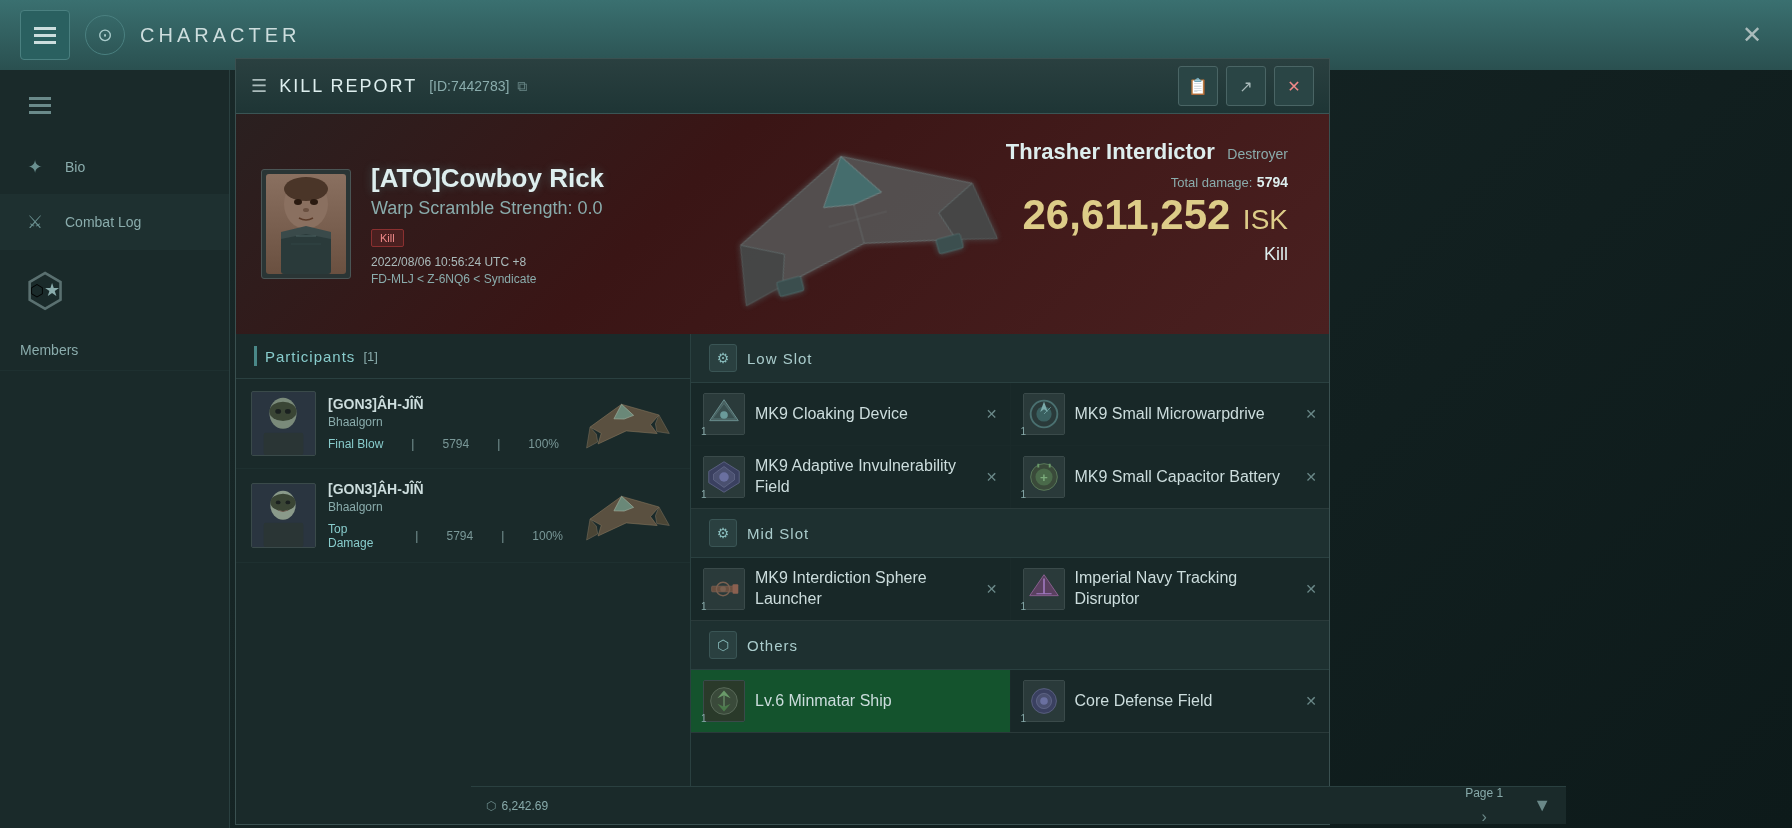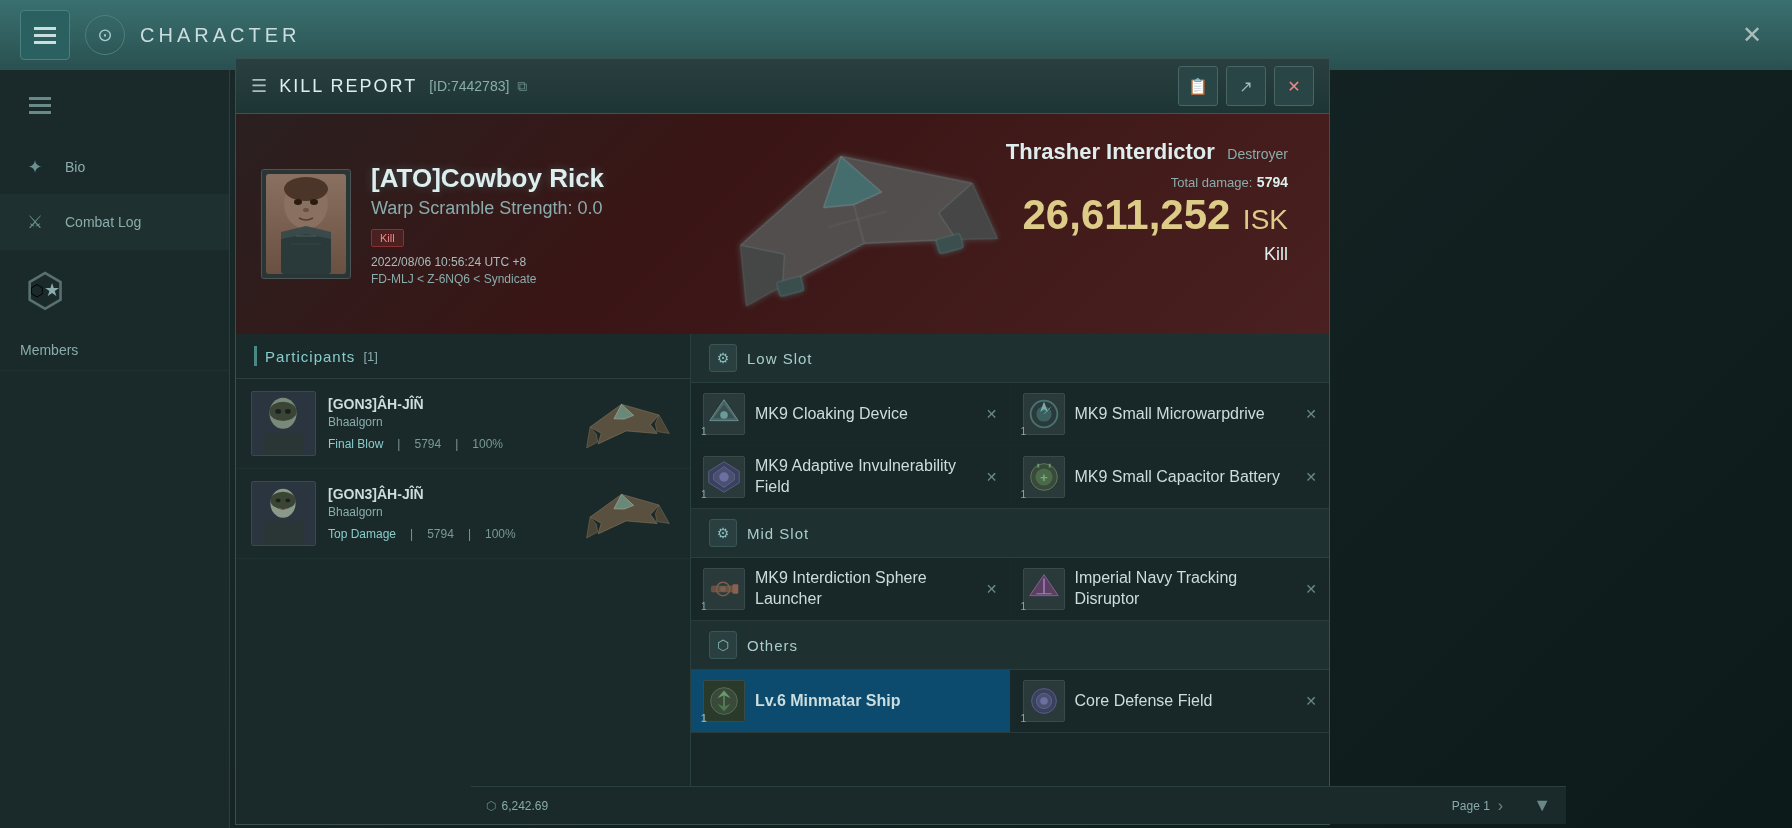--- a/index.html
+++ b/index.html
@@ -381,21 +381,21 @@
     }
 
     .participant-ship {
       color: #8aacac;
       font-size: 12px;
       margin-top: 3px;
     }
 
     .participant-stats {
       display: flex;
-      gap: 14px;
+      gap: 28px;
       align-items: center;
       margin-top: 8px;
       font-size: 12px;
       color: #7a9898;
     }
 
     .participant-badge {
       color: #88cccc;
     }
 
@@ -512,20 +512,21 @@
       color: #6a8888;
     }
 
     .pagination {
       margin-left: auto;
       display: flex;
       align-items: center;
       gap: 8px;
       color: #88aaaa;
       font-size: 12px;
+      flex-direction: column;
     }
 
     .page-btn {
       color: #6a8888;
       cursor: pointer;
       font-size: 16px;
     }
 
     .filter-btn {
       margin-left: 15px;
@@ -534,22 +535,21 @@
       font-size: 18px;
     }
 
     
     ::-webkit-scrollbar { width: 6px; height: 6px; }
     ::-webkit-scrollbar-track { background: #1a2a2a; }
     ::-webkit-scrollbar-thumb { background: #3a5050; border-radius: 3px; }
 
     
     .slot-item.highlighted {
-      background: #0c4a6e;
-      font-weight: bold;
+      background: #14532d;
     }
 
     .avatar-placeholder-2 {
       background: linear-gradient(180deg, #4a5565 0%, #2a3540 100%);
       width: 100%; height: 100%;
       display: flex; align-items: center; justify-content: center;
     }
 
     
     .ship-svg { opacity: 0.9; }

